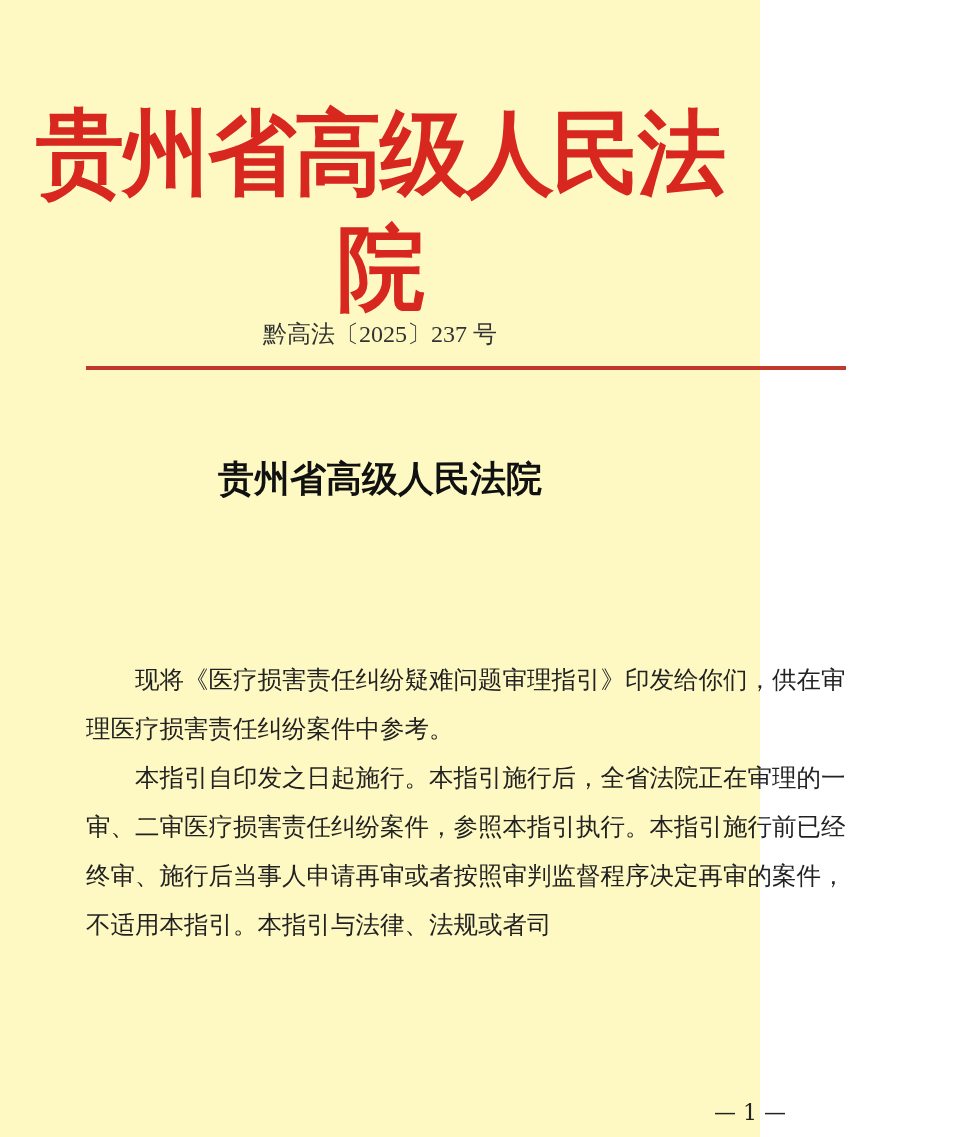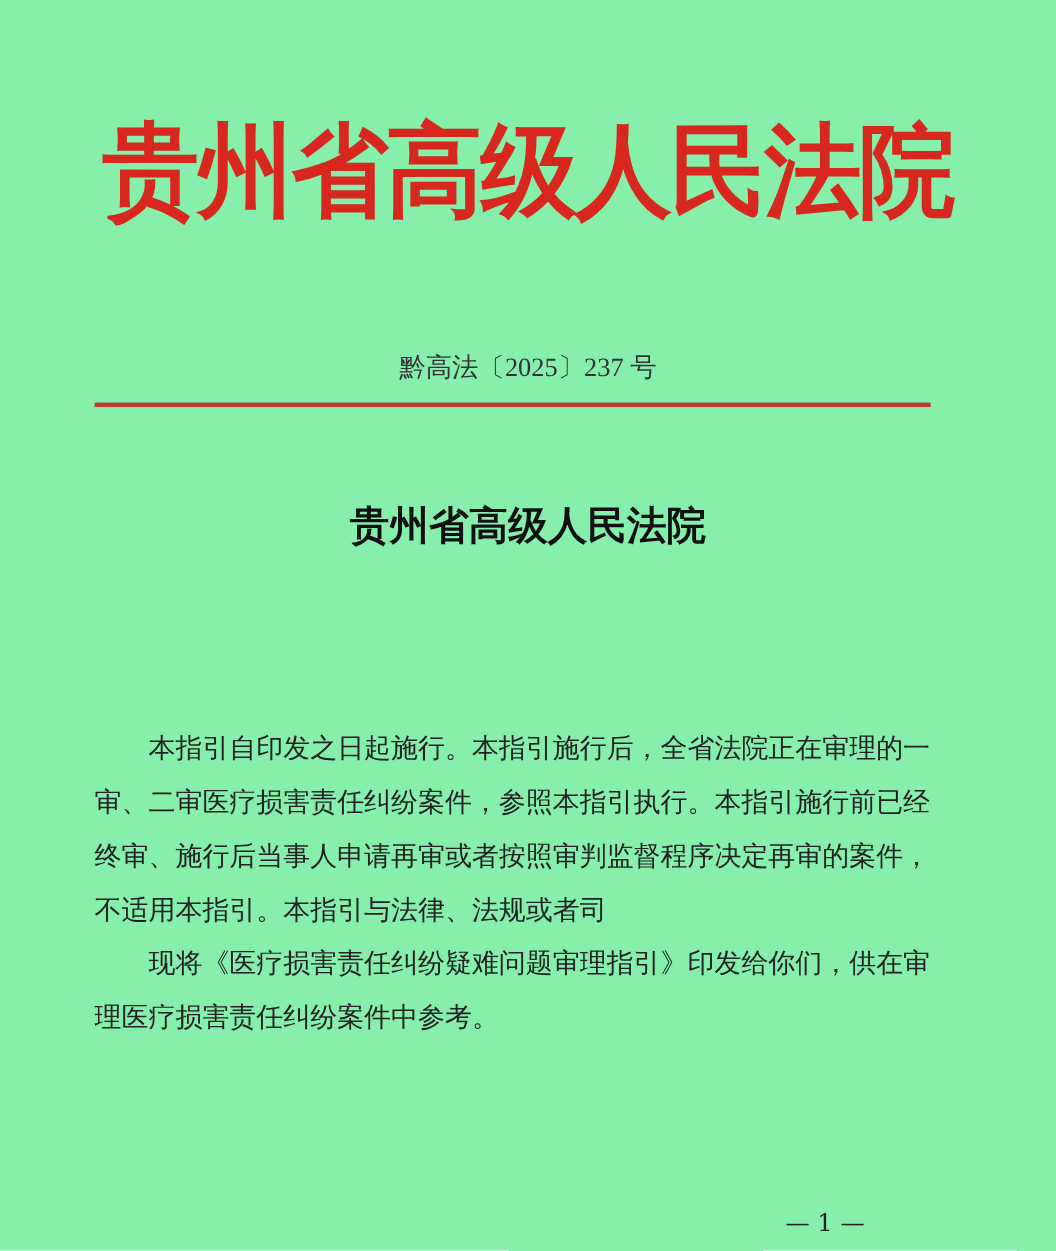--- a/index.html
+++ b/index.html
@@ -1,17 +1,17 @@
 <!DOCTYPE html>
 <html><head>
 <meta charset="utf-8">
 <style>
   html, body { margin: 0; padding: 0; background: #ffffff; }
   body { width: 960px; height: 1137px; position: relative; overflow: hidden; }
-  .page { position: absolute; left: 0; top: 0; width: 960px; height: 1137px; background: #86efac; }
+  .page { position: absolute; left: 0; top: 0; width: 760px; height: 1137px; background: #fef9c3; }
   .masthead {
     position: absolute; left: 0; right: 0; top: 100px; text-align: center;
     color: #d7271f; font-family: "DejaVu Serif", "Liberation Serif", serif;
     font-weight: bold; font-size: 88px; letter-spacing: -2px; line-height: 110px;
     transform: scaleY(1.05);
   }
   .doc-number {
     position: absolute; left: 0; right: 0; top: 318px; text-align: center;
     color: #333; font-family: Liberation Serif, serif; font-size: 24px;
   }
@@ -39,18 +39,18 @@
 <div class="page">
   <div class="masthead">贵州省高级人民法院</div>
   <div class="doc-number">黔高法〔2025〕237 号</div>
   <div class="red-rule"></div>
 
   <div class="title">
     <div>贵州省高级人民法院</div>
   </div>
 
   <div class="body-text">
+    <p class="indent">现将《医疗损害责任纠纷疑难问题审理指引》印发给你们，供在审理医疗损害责任纠纷案件中参考。</p>
     <p class="indent">本指引自印发之日起施行。本指引施行后，全省法院正在审理的一审、二审医疗损害责任纠纷案件，参照本指引执行。本指引施行前已经终审、施行后当事人申请再审或者按照审判监督程序决定再审的案件，不适用本指引。本指引与法律、法规或者司</p>
-    <p class="indent">现将《医疗损害责任纠纷疑难问题审理指引》印发给你们，供在审理医疗损害责任纠纷案件中参考。</p>
   </div>
 
   <div class="page-num">— 1 —</div>
 </div>
 
 </body></html>

